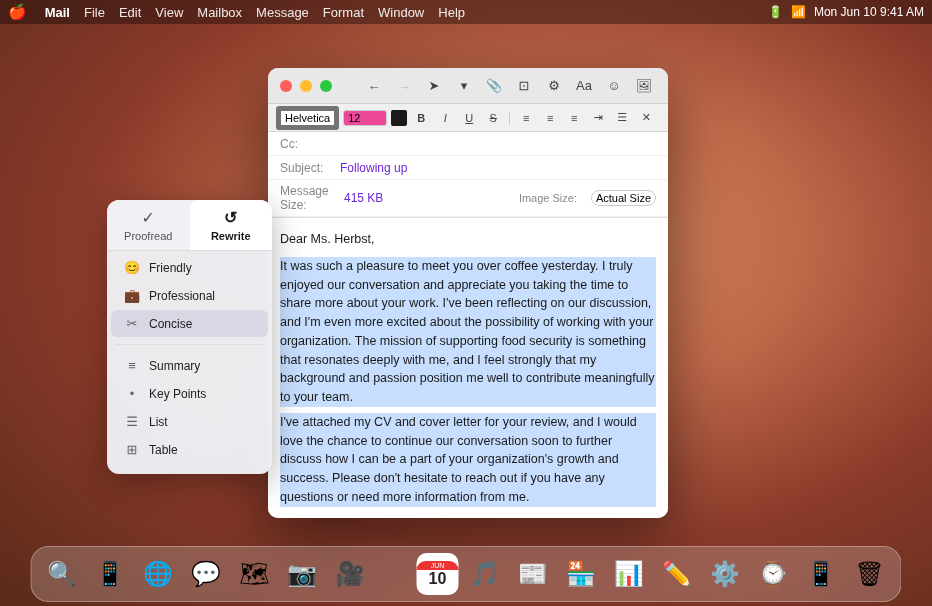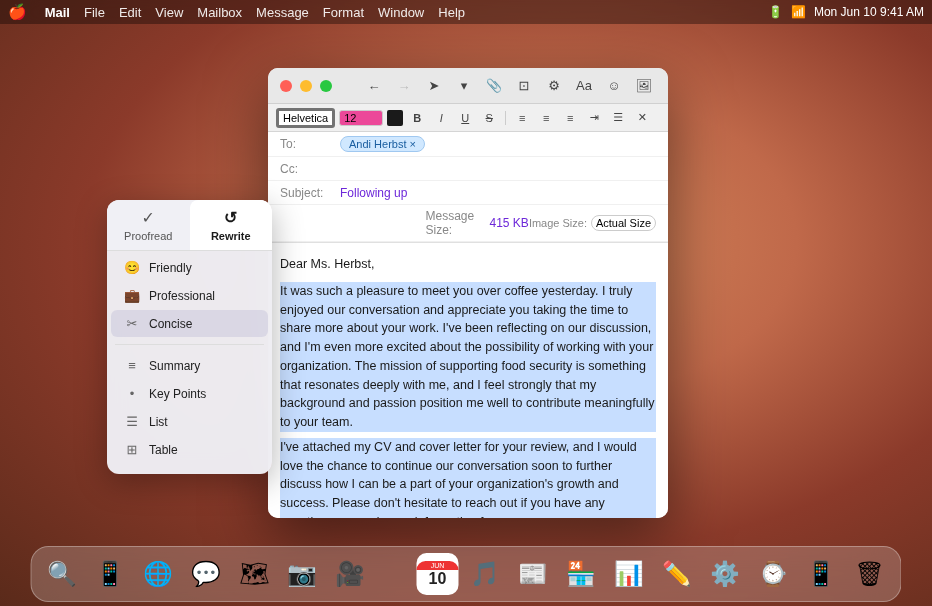--- a/index.html
+++ b/index.html
@@ -130,21 +130,21 @@
       display: flex;
       align-items: center;
       padding: 0 8px;
       gap: 4px;
       border-bottom: 1px solid #d5d5d5;
       flex-shrink: 0;
       font-size: 12px;
     }
     .format-font {
       background: white;
-      border: 3px solid #737373;
+      border: 5px solid #737373;
       border-radius: 3px;
       padding: 1px 4px;
       font-size: 11px;
       cursor: pointer;
     }
     .format-size {
       background: #ec4899;
       border: 1px solid #ccc;
       border-radius: 3px;
       padding: 1px 4px;
@@ -402,37 +402,33 @@
     <div class="format-btn">≡</div>
     <div class="format-btn">≡</div>
     <div class="format-btn">≡</div>
     <div class="format-btn">⇥</div>
     <div class="format-btn">☰</div>
     <div class="format-btn">✕</div>
   </div>
 
   <div class="header-fields">
     <div class="header-row">
-      <span class="header-label">To:</span>
-      <span class="recipient-tag">Andi Herbst ×</span>
-    </div>
-    <div class="header-row">
       <span class="header-label">Cc:</span>
       <span class="header-value"></span>
     </div>
     <div class="header-row">
       <span class="header-label">Subject:</span>
       <span class="header-value">Following up</span>
     </div>
-    <div class="header-row" style="justify-content:flex-end;">
+    <div class="header-row" style="justify-content:space-between;">
       <div style="display:flex;align-items:center;gap:4px;">
         <span class="header-label">Message Size:</span>
         <span class="header-value">415 KB</span>
       </div>
-      <div style="display:flex;align-items:center;gap:4px;">
+      <div style="display:flex;align-items:center;gap:14px;">
         <span style="font-size:11px;color:#888;">Image Size:</span>
         <div class="image-size-select">Actual Size</div>
       </div>
     </div>
   </div>
 
   <div class="compose-body">
     <p style="margin-bottom:8px;">Dear Ms. Herbst,</p>
     <p class="body-highlighted" style="margin-bottom:6px;">It was such a pleasure to meet you over coffee yesterday. I truly enjoyed our conversation and appreciate you taking the time to share more about your work. I've been reflecting on our discussion, and I'm even more excited about the possibility of working with your organization. The mission of supporting food security is something that resonates deeply with me, and I feel strongly that my background and passion position me well to contribute meaningfully to your team.</p>
     <p class="body-highlighted" style="margin-bottom:6px;">I've attached my CV and cover letter for your review, and I would love the chance to continue our conversation soon to further discuss how I can be a part of your organization's growth and success. Please don't hesitate to reach out if you have any questions or need more information from me.</p>

